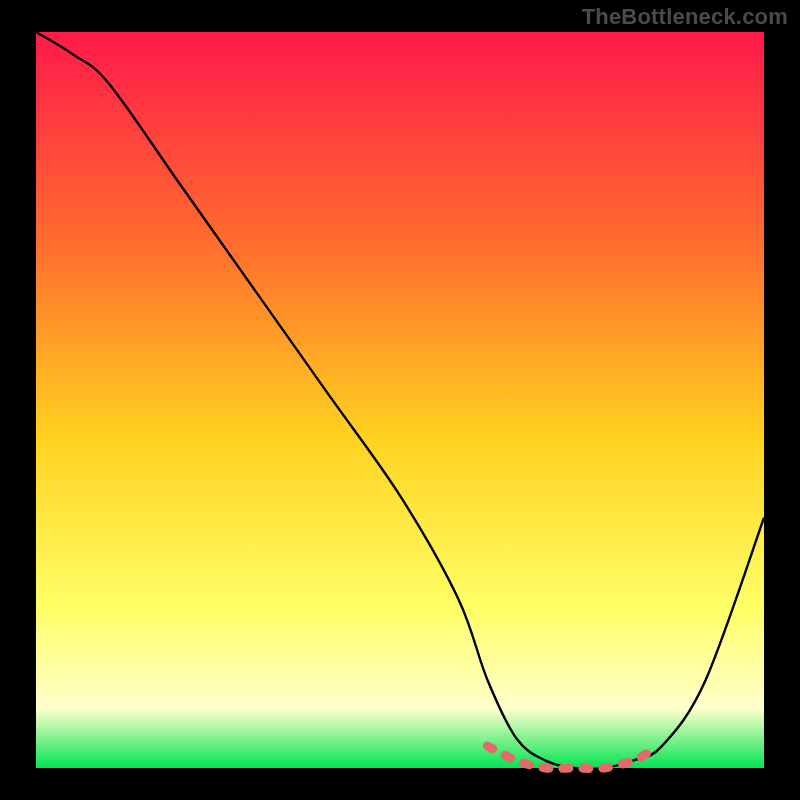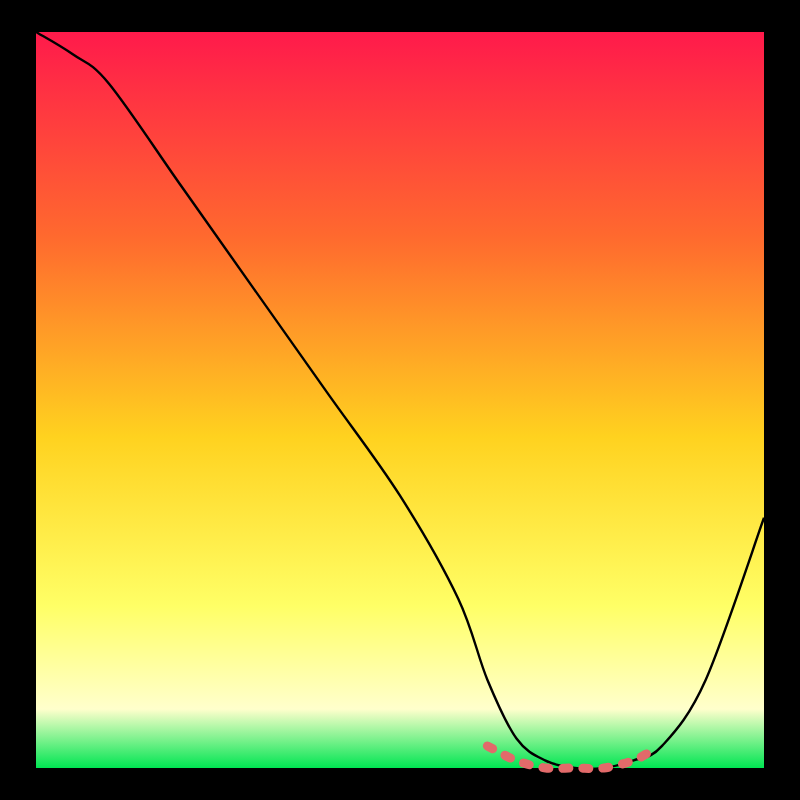--- a/index.html
+++ b/index.html
@@ -30,20 +30,21 @@
   svg {
     position: absolute;
     top: 0;
     left: 0;
   }
 </style>
 </head>
 <body>
 
 <div class="frame">
+  <div class="watermark">TheBottleneck.com</div>
 
   <svg id="chart-svg" width="800" height="800" viewBox="0 0 800 800">
     <defs>
       <linearGradient id="bg-grad" x1="0" y1="0" x2="0" y2="1">
         <stop id="g0" offset="0%" stop-color="#ff1a4b"></stop>
         <stop id="g1" offset="28%" stop-color="#ff6a2e"></stop>
         <stop id="g2" offset="55%" stop-color="#ffd21f"></stop>
         <stop id="g3" offset="78%" stop-color="#ffff66"></stop>
         <stop id="g4" offset="92%" stop-color="#ffffcc"></stop>
         <stop id="g5" offset="100%" stop-color="#00e552"></stop>

